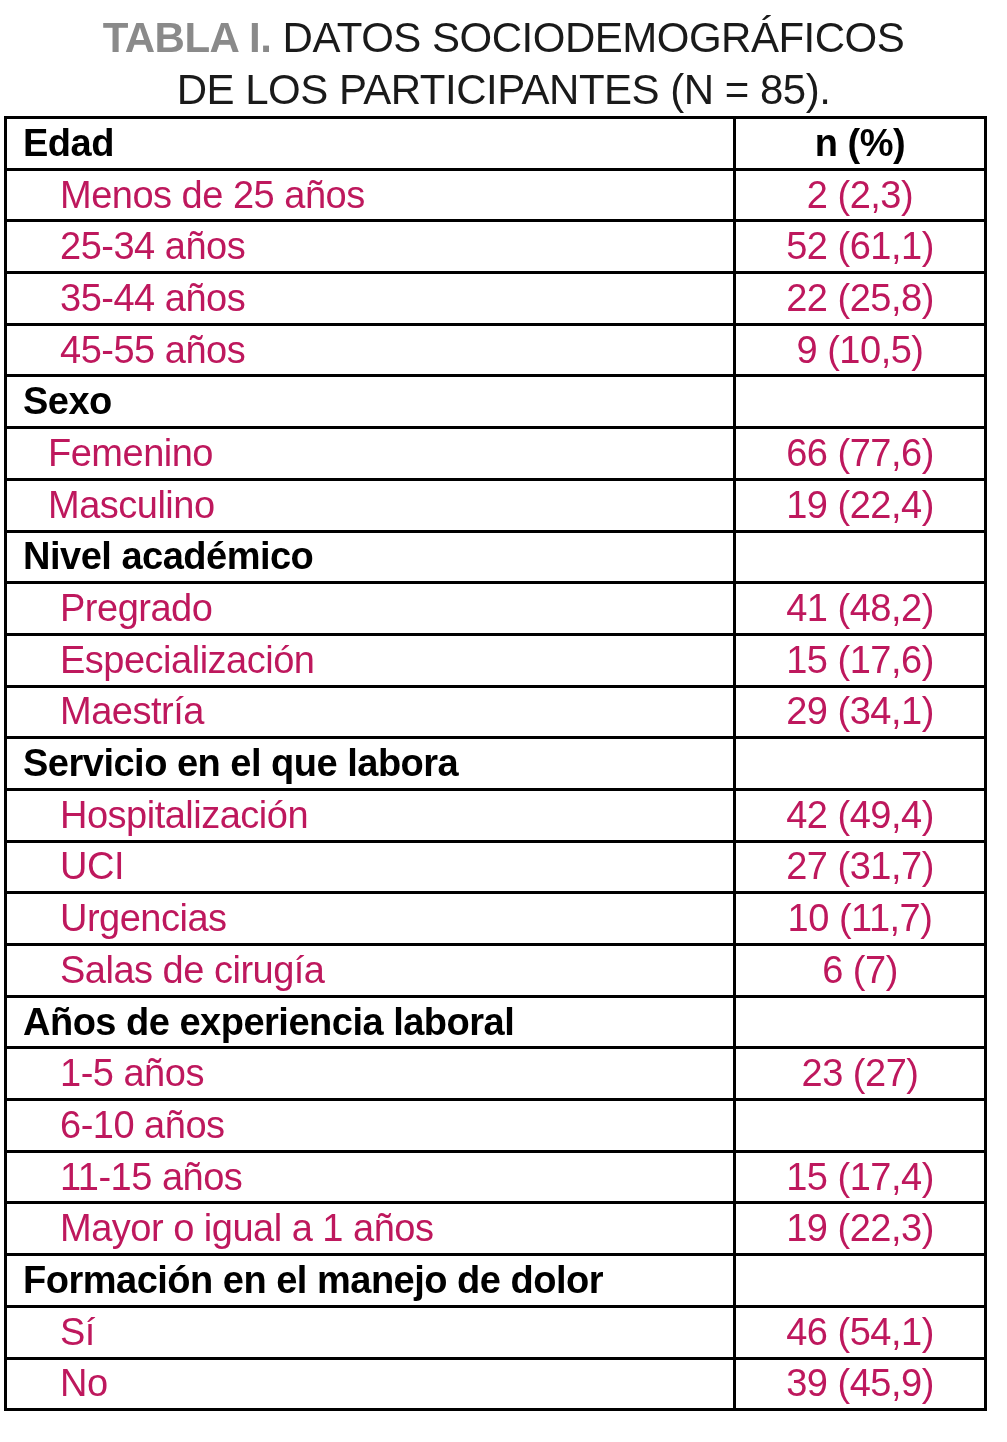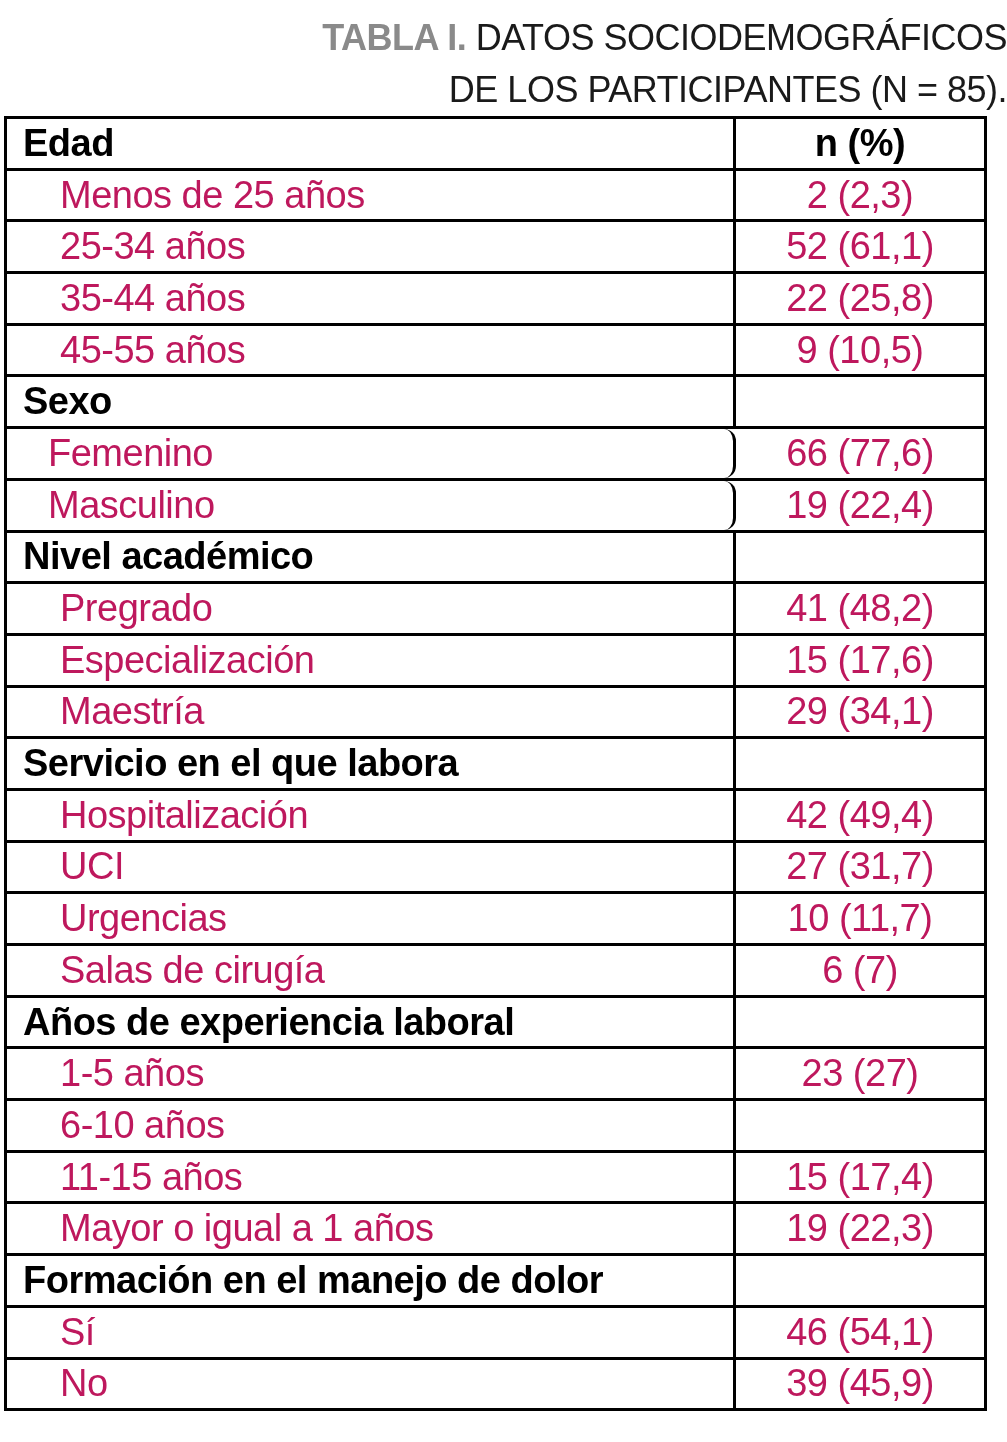--- a/index.html
+++ b/index.html
@@ -15,22 +15,22 @@
     font-family: "Liberation Sans", sans-serif;
     color: #000000;
     overflow: hidden;
   }
   
   .title-block {
     position: absolute;
     top: 12px;
     left: 0;
     width: 100%;
-    text-align: right;
-    font-size: 36px;
+    text-align: center;
+    font-size: 42px;
     line-height: 52px;
     letter-spacing: -0.5px;
     color: #1a1a1a;
   }
   .title-label {
     font-weight: bold;
     color: #8a8a8a;
   }
   
   .demo-table {
@@ -72,21 +72,20 @@
   .t-row.category .cell {
     font-weight: bold;
     color: #000000;
   }
   .t-row.header .cell.label,
   .t-row.category .cell.label {
     padding-left: 16px;
   }
   .t-row.small .cell.label {
     padding-left: 41px;
-    border-radius: 12px;
   }
 </style>
 </head>
 <body>
 
 <div class="page">
 
   <div class="title-block">
     <div><span class="title-label">TABLA I.</span> <span>DATOS SOCIODEMOGRÁFICOS</span></div>
     <div>DE LOS PARTICIPANTES (N = 85).</div>

